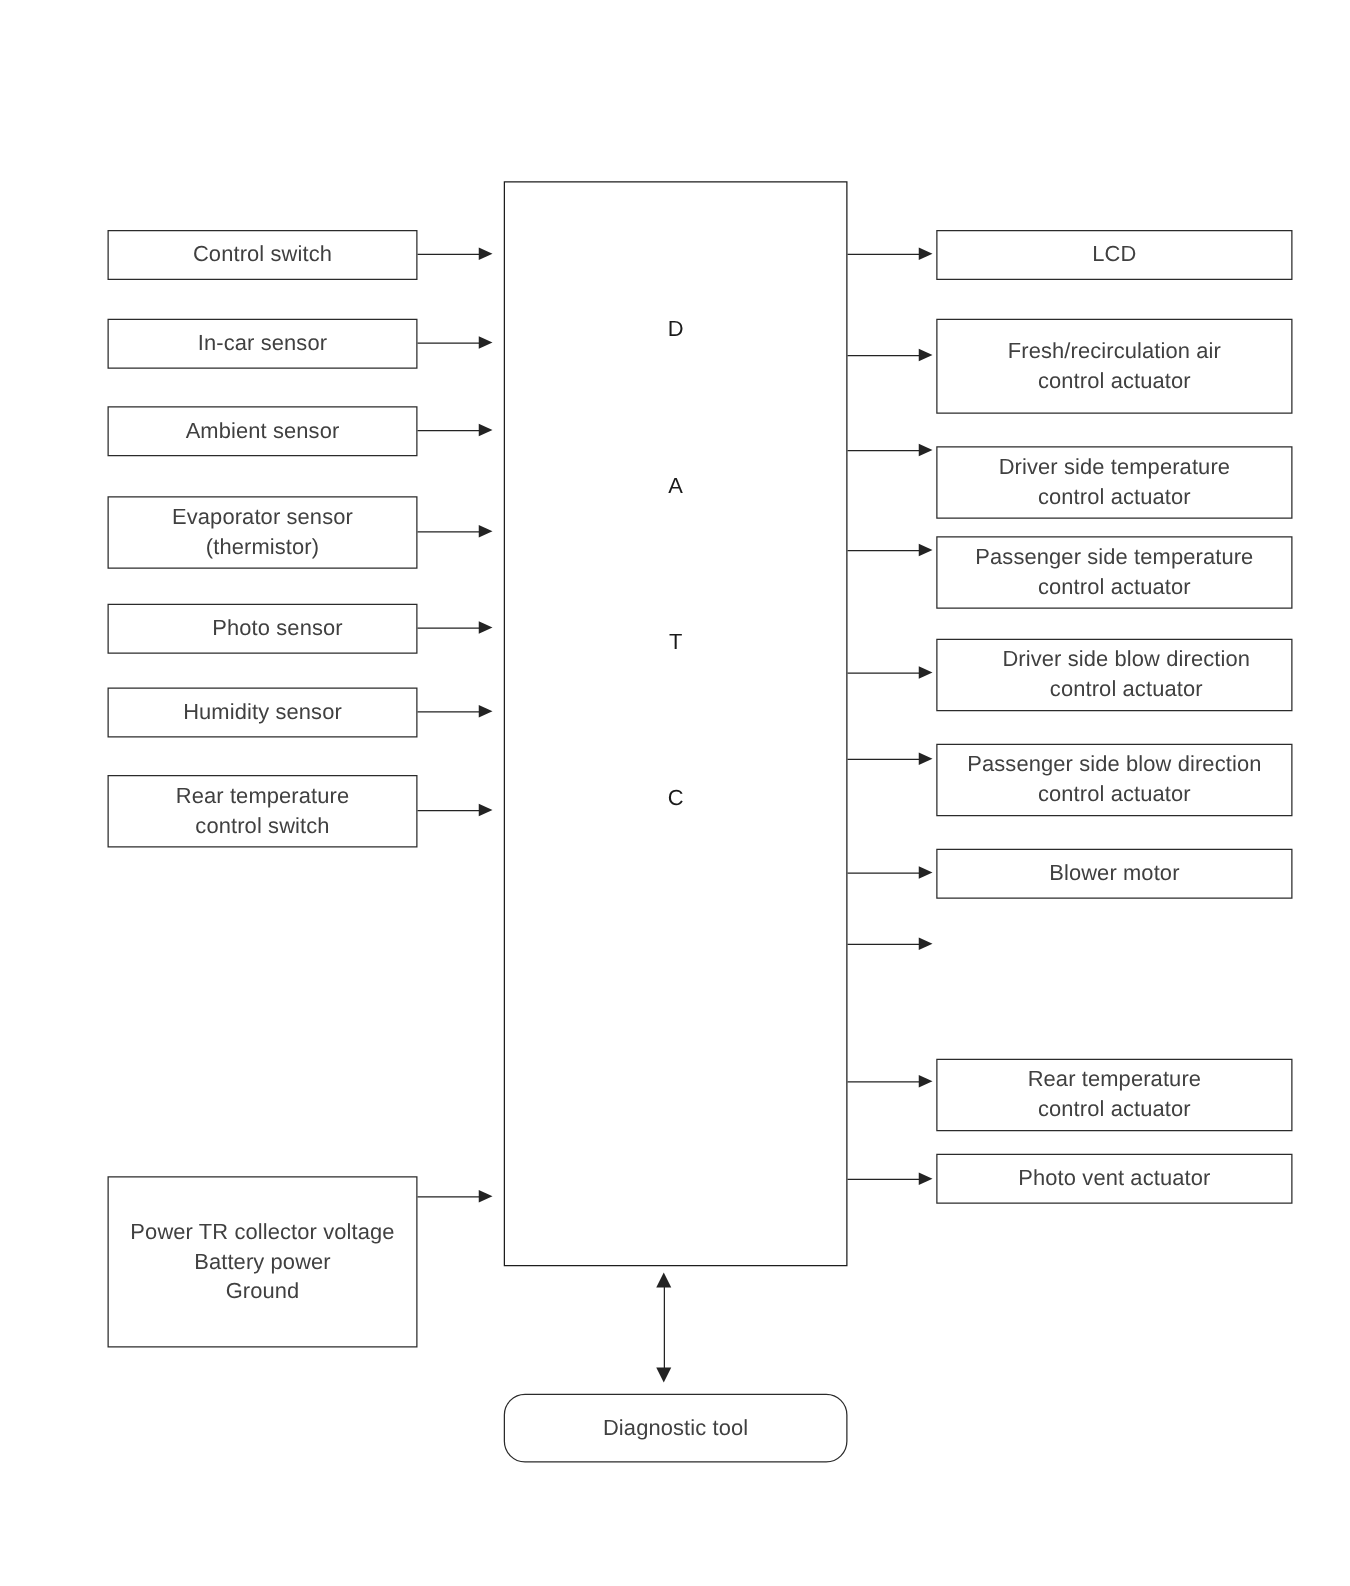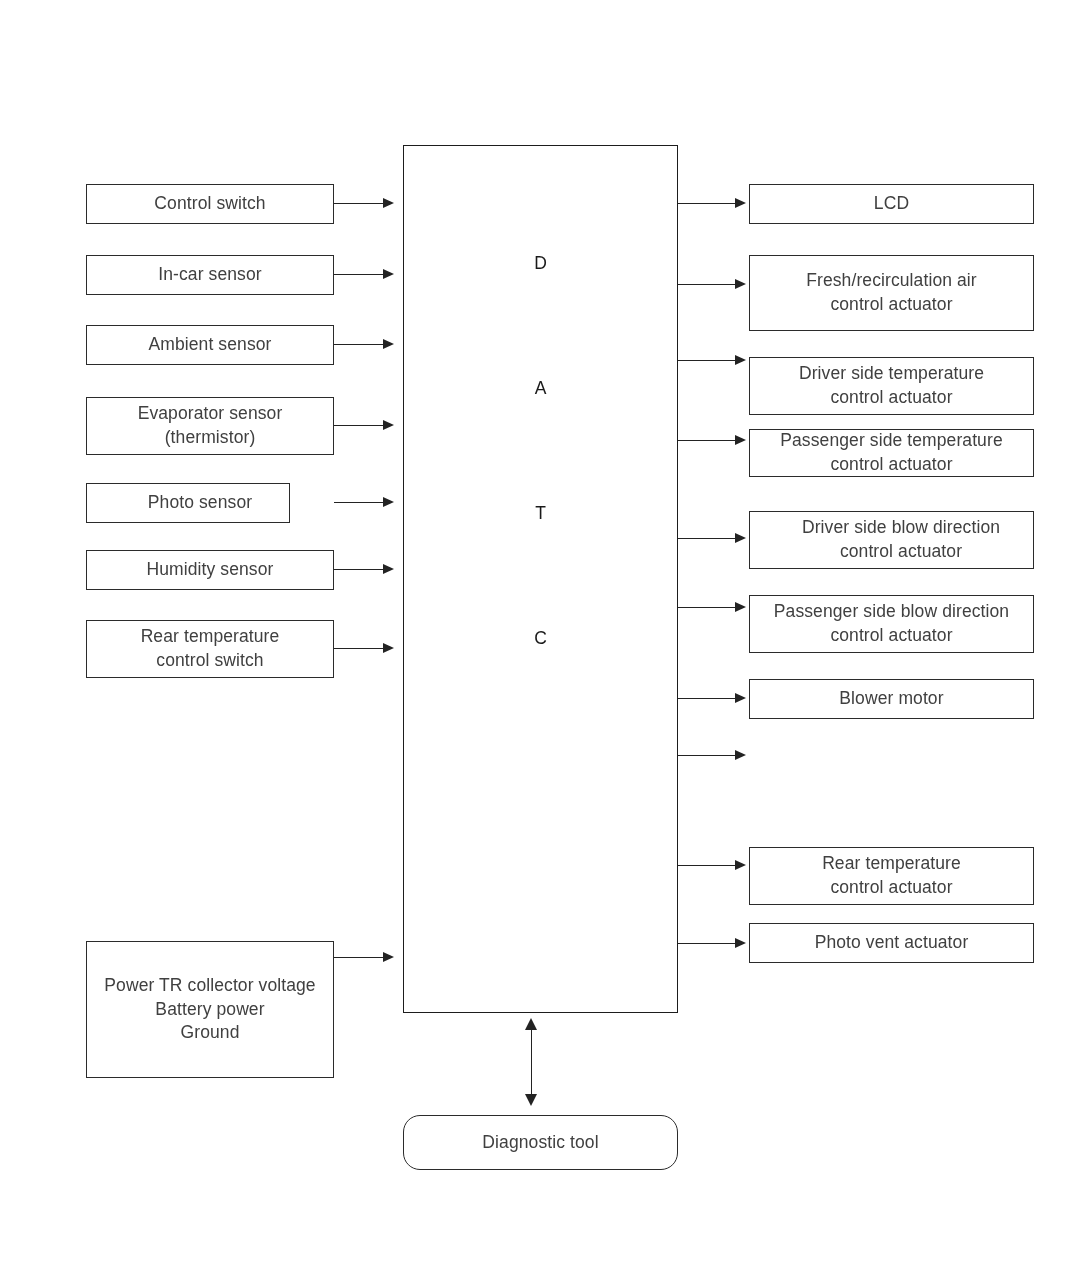--- a/index.html
+++ b/index.html
@@ -100,21 +100,21 @@
   </div>
 
   <div class="node" style="left:86px; top:325px; width:248px; height:40px;">
     <span class="lbl">Ambient sensor</span>
   </div>
 
   <div class="node" style="left:86px; top:397px; width:248px; height:58px;">
     <span class="lbl">Evaporator sensor<br>(thermistor)</span>
   </div>
 
-  <div class="node" style="left:86px; top:483px; width:204px; height:40px;padding-left:24px;">
+  <div class="node" style="left:86px; top:483px; width:248px; height:40px;padding-left:24px;">
     <span class="lbl">Photo sensor</span>
   </div>
 
   <div class="node" style="left:86px; top:550px; width:248px; height:40px;">
     <span class="lbl">Humidity sensor</span>
   </div>
 
   <div class="node" style="left:86px; top:620px; width:248px; height:58px;">
     <span class="lbl">Rear temperature<br>control switch</span>
   </div>
@@ -189,21 +189,21 @@
   </div>
 
   <div class="node" style="left:749px; top:255px; width:285px; height:76px;">
     <span class="lbl">Fresh/recirculation air<br>control actuator</span>
   </div>
 
   <div class="node align-left-2nd tight" style="left:749px; top:347px; width:285px; height:58px;margin-top:10px;">
     <span class="lbl">Driver side temperature<br>control actuator</span>
   </div>
 
-  <div class="node align-left-2nd tight" style="left:749px; top:429px; width:285px; height:48px;">
+  <div class="node align-left-2nd tight" style="left:749px; top:429px; width:285px; height:58px;">
     <span class="lbl">Passenger side temperature<br>control actuator</span>
   </div>
 
   <div class="node align-left-2nd tight" style="left:749px; top:511px; width:285px; height:58px;padding-left:19px;">
     <span class="lbl">Driver side blow direction<br>control actuator</span>
   </div>
 
   <div class="node align-left-2nd tight" style="left:749px; top:595px; width:285px; height:58px;">
     <span class="lbl">Passenger side blow direction<br>control actuator</span>
   </div>

